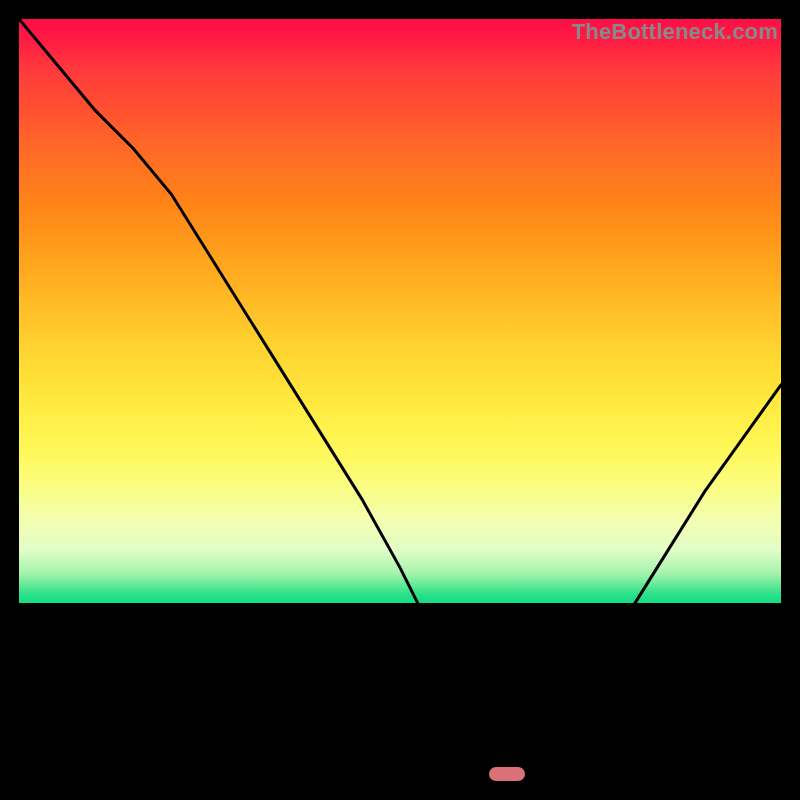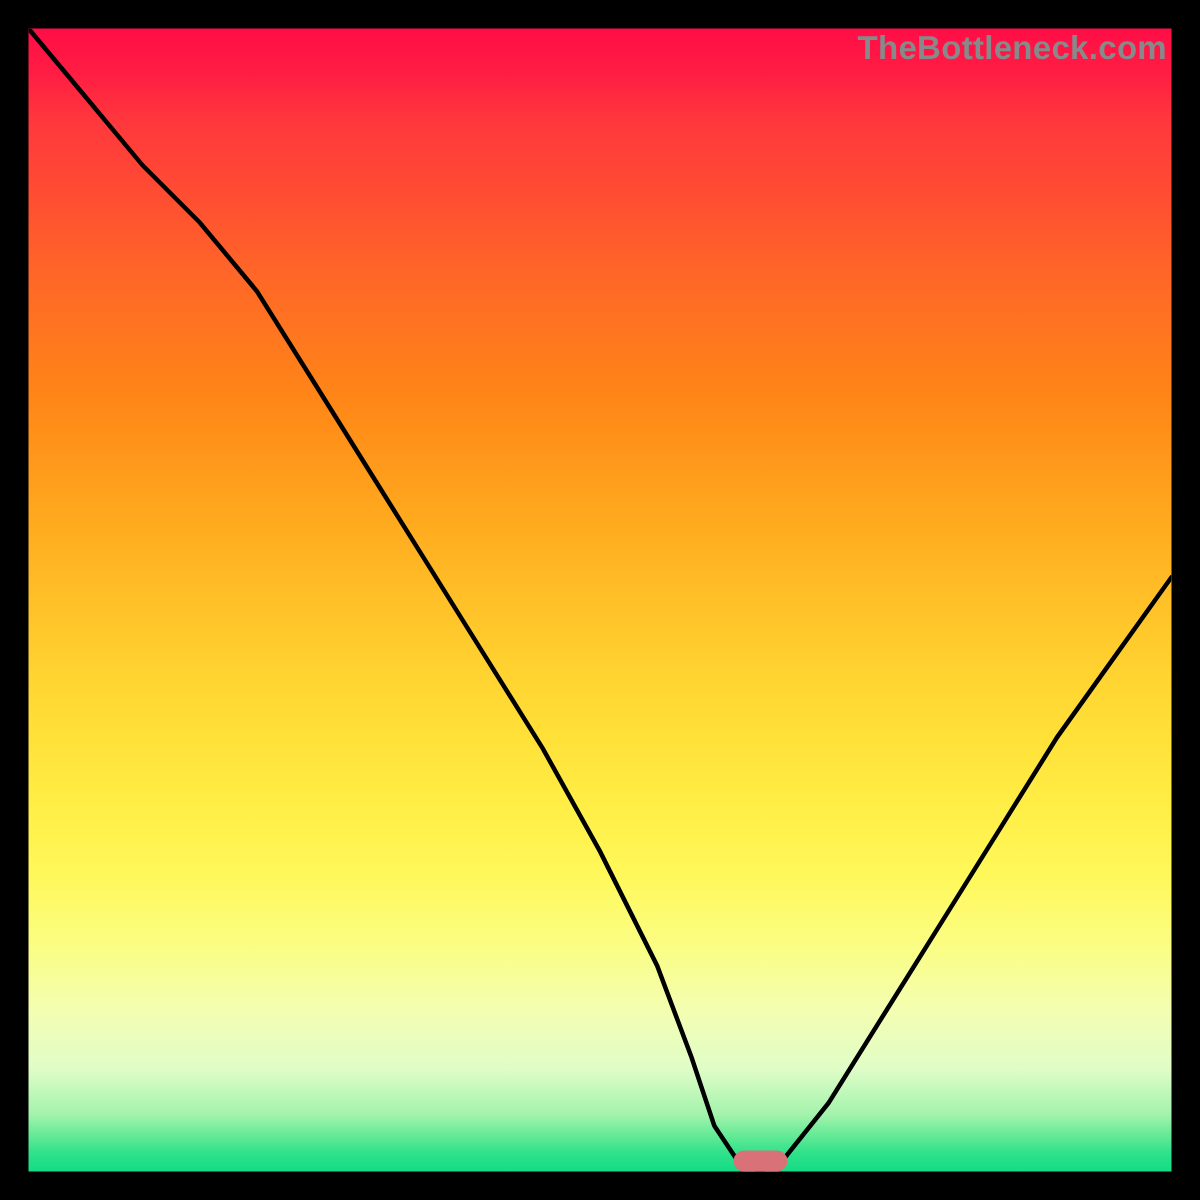--- a/index.html
+++ b/index.html
@@ -8,21 +8,21 @@
     width: 800px;
     height: 800px;
     background: #000;
     position: relative;
   }
   .plot-area {
     position: absolute;
     left: 19px;
     top: 19px;
     width: 762px;
-    height: 762px;
+    height: 584px;
     background: linear-gradient(to bottom,
       #ff0d46 0%,
       #ff1e43 4%,
       #ff373d 8%,
       #ff4b33 14%,
       #ff612a 20%,
       #ff7421 26%,
       #ff8517 32%,
       #ff991b 38%,
       #ffad1f 44%,

